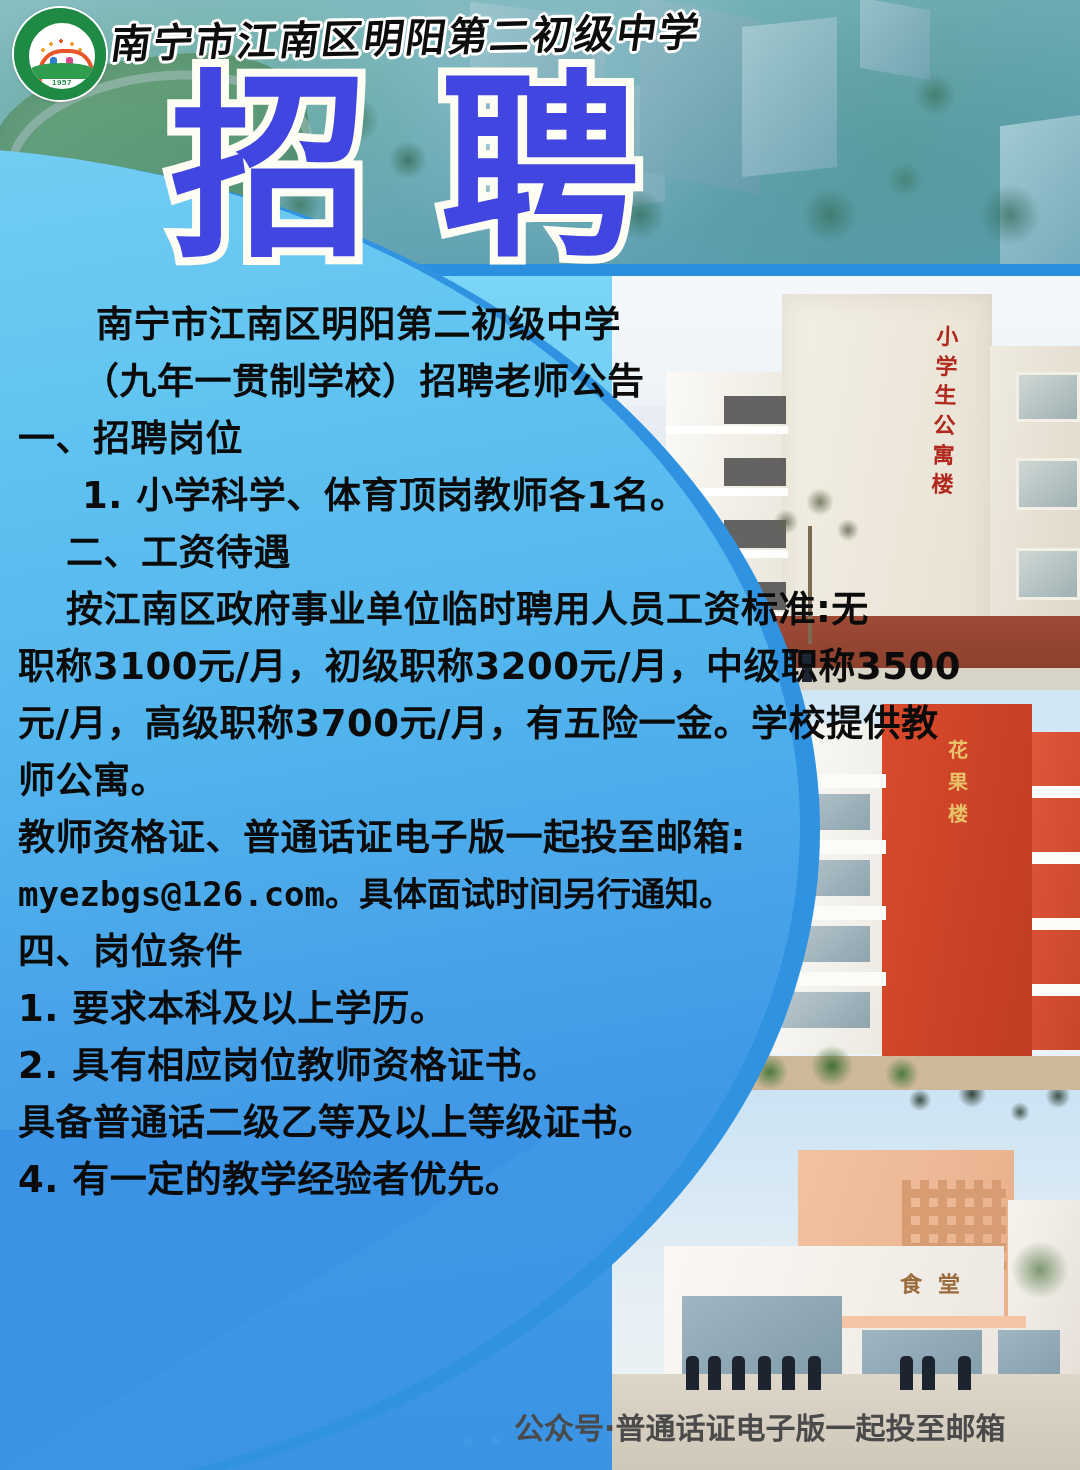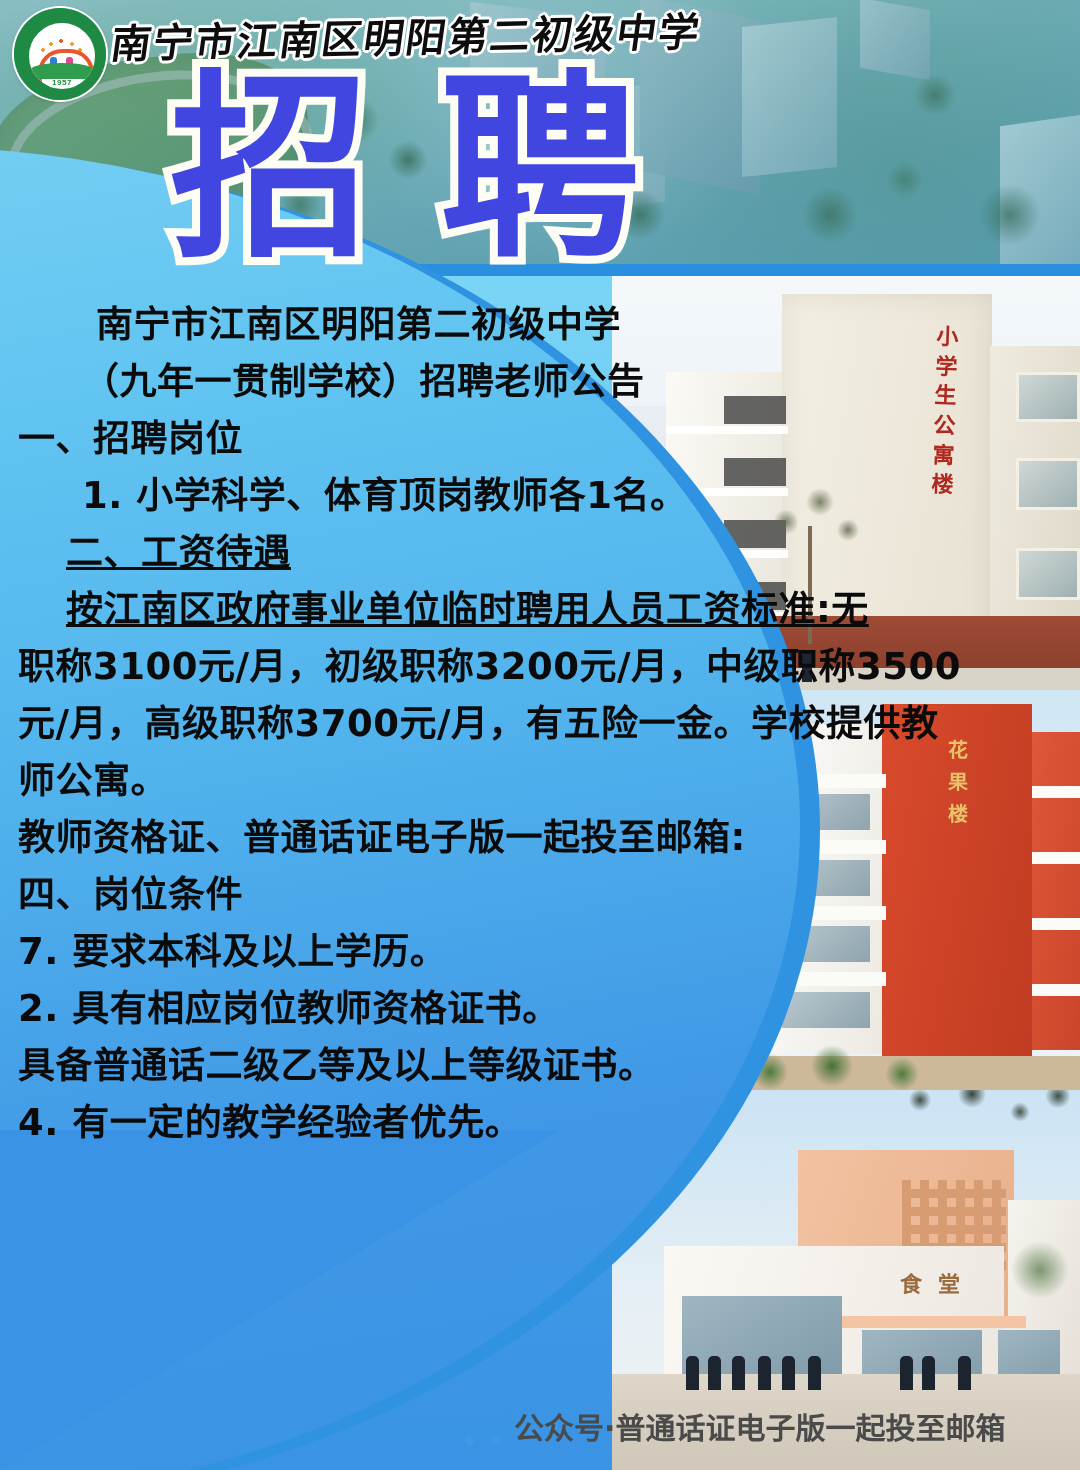--- a/index.html
+++ b/index.html
@@ -234,21 +234,21 @@
     color:#0b0b0b;
     font-family:"DejaVu Sans","Liberation Sans",sans-serif;
     font-size:37px;
     line-height:57px;
     font-weight:600;
     letter-spacing:.5px;
   }
   .ln{white-space:nowrap;padding-left:18px;}
   .ln.i1{padding-left:96px;}
   .ln.i2{padding-left:82px;}
-  .ln.i3{padding-left:66px;text-decoration:underline;}
+  .ln.i3{padding-left:66px;}
   .ln.email{font-family:"DejaVu Sans Mono","Liberation Mono",monospace;font-size:34px;letter-spacing:0;}
 
   
   .footer{
     position:absolute;left:462px;top:1404px;z-index:9;
     display:flex;align-items:center;gap:12px;
     font-size:30px;font-weight:600;color:#4a4a4a;
     font-family:"DejaVu Sans","Liberation Sans",sans-serif;
     white-space:nowrap;
   }
@@ -395,22 +395,23 @@
       <div class="ln i1">南宁市江南区明阳第二初级中学</div>
       <div class="ln i2">（九年一贯制学校）招聘老师公告</div>
       <div class="ln ">一、招聘岗位</div>
       <div class="ln i2">1. 小学科学、体育顶岗教师各1名。</div>
       <div class="ln i3">二、工资待遇</div>
       <div class="ln i3">按江南区政府事业单位临时聘用人员工资标准:无</div>
       <div class="ln ">职称3100元/月，初级职称3200元/月，中级职称3500</div>
       <div class="ln ">元/月，高级职称3700元/月，有五险一金。学校提供教</div>
       <div class="ln ">师公寓。</div>
       <div class="ln ">教师资格证、普通话证电子版一起投至邮箱:</div>
+      <div class="ln email">myezbgs@126.com。具体面试时间另行通知。</div>
       <div class="ln ">四、岗位条件</div>
-      <div class="ln ">7. 要求本科及以上学历。</div>
+      <div class="ln ">1. 要求本科及以上学历。</div>
       <div class="ln ">2. 具有相应岗位教师资格证书。</div>
       <div class="ln ">具备普通话二级乙等及以上等级证书。</div>
       <div class="ln ">4. 有一定的教学经验者优先。</div>
     </div>
 
   <div class="footer">
     <span class="wx">
       <span class="big"></span><span class="sml"></span>
       <span class="d d1"></span><span class="d d2"></span>
       <span class="d d3"></span><span class="d d4"></span>

